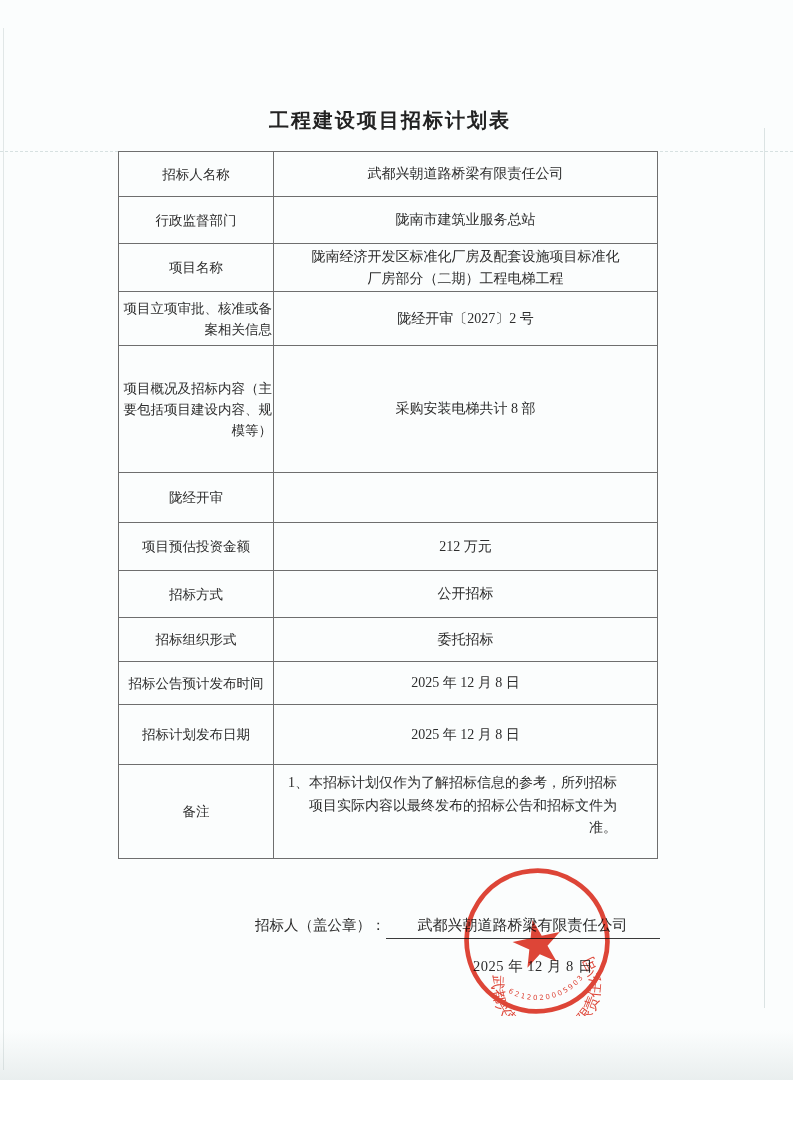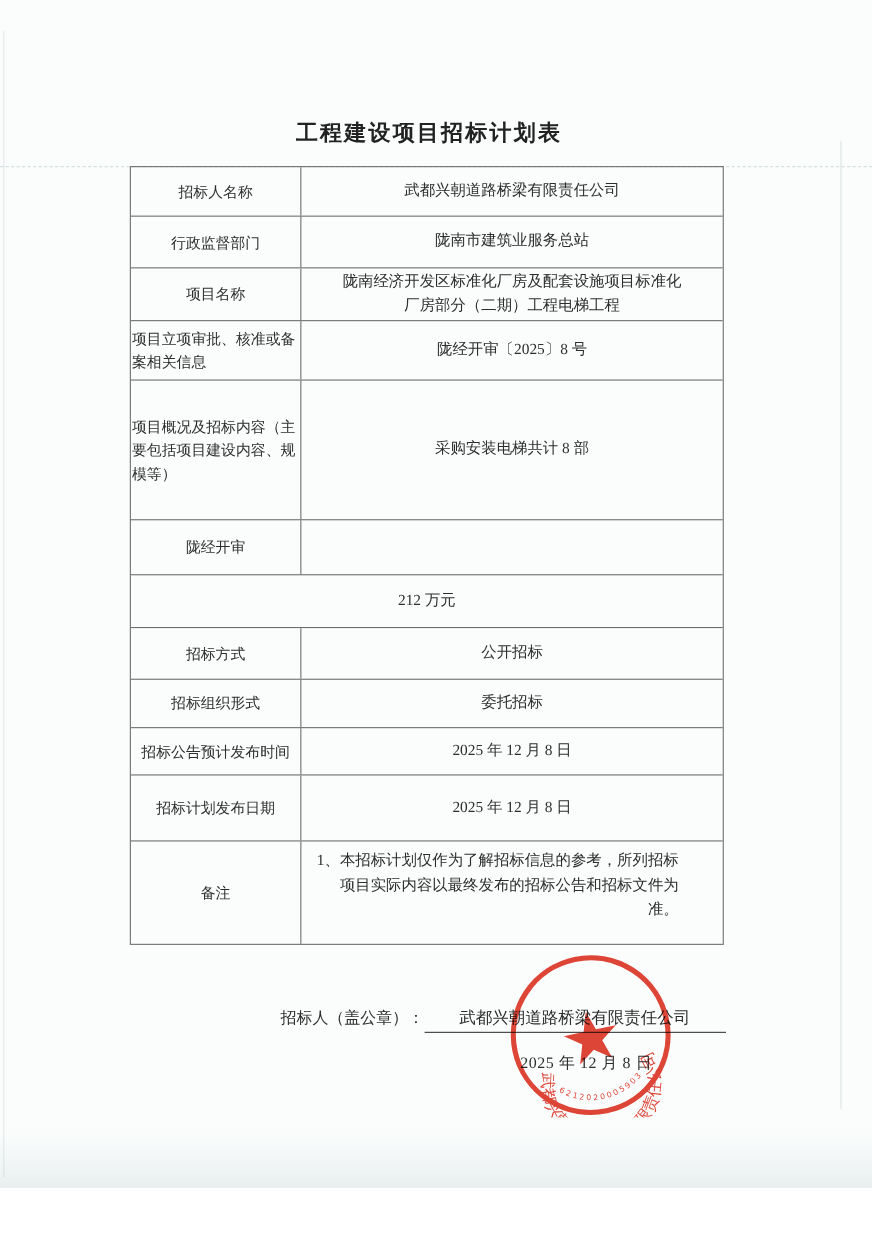--- a/index.html
+++ b/index.html
@@ -18,21 +18,21 @@
            border-top:1px dashed rgba(150,172,172,0.35); }
 
   .title { position:absolute; top:107px; left:0; width:780px; text-align:center;
            font-size:20px; font-weight:bold; letter-spacing:2px; color:#222; }
 
   .tbl { position:absolute; left:118px; top:151px; width:540px;
          border:1px solid #6e6e6e; background:transparent; }
   .t-row { display:flex; border-top:1px solid #6e6e6e; }
   .t-row:first-child { border-top:none; }
   .t-label { width:155px; border-right:1px solid #6e6e6e; display:flex;
-             align-items:center; justify-content:center; text-align:left;
+             align-items:center; justify-content:center; text-align:right;
              font-size:13.5px; line-height:21px; padding:0 1px; }
   .t-val { flex:1; display:flex; align-items:center; justify-content:center;
            text-align:center; font-size:14px; line-height:22px; padding:0 32px; }
   .r1{height:44px} .r2{height:48px} .r3{height:47px} .r4{height:54px}
   .r5{height:127px} .r6{height:50px} .r7{height:48px} .r8{height:44px}
   .r9{height:47px} .r10{height:43px} .r11{height:60px} .r12{height:94px}
   .r12 .t-val { display:block; text-align:right; padding:7px 40px 0 14px; line-height:22.5px; }
 
   .signer { position:absolute; left:255px; top:916px; font-size:14.5px; white-space:nowrap; }
   .signer-value { display:inline-block; width:274px; text-align:center; font-size:15px;
@@ -63,30 +63,31 @@
     <div class="t-row r3">
       <div class="t-label">行政监督部门</div>
       <div class="t-val">陇南市建筑业服务总站</div>
     </div>
     <div class="t-row r2">
       <div class="t-label">项目名称</div>
       <div class="t-val">陇南经济开发区标准化厂房及配套设施项目标准化厂房部分（二期）工程电梯工程</div>
     </div>
     <div class="t-row r4">
       <div class="t-label">项目立项审批、核准或备案相关信息</div>
-      <div class="t-val">陇经开审〔2025〕8 号</div>
+      <div class="t-val">陇经开审〔2027〕2 号</div>
     </div>
     <div class="t-row r5">
       <div class="t-label">项目概况及招标内容（主要包括项目建设内容、规模等）</div>
       <div class="t-val">采购安装电梯共计 8 部</div>
     </div>
     <div class="t-row r6">
       <div class="t-label">陇经开审</div>
     </div>
     <div class="t-row r7">
+      <div class="t-label">项目预估投资金额</div>
       <div class="t-val">212 万元</div>
     </div>
     <div class="t-row r9">
       <div class="t-label">招标方式</div>
       <div class="t-val">公开招标</div>
     </div>
     <div class="t-row r8">
       <div class="t-label">招标组织形式</div>
       <div class="t-val">委托招标</div>
     </div>

